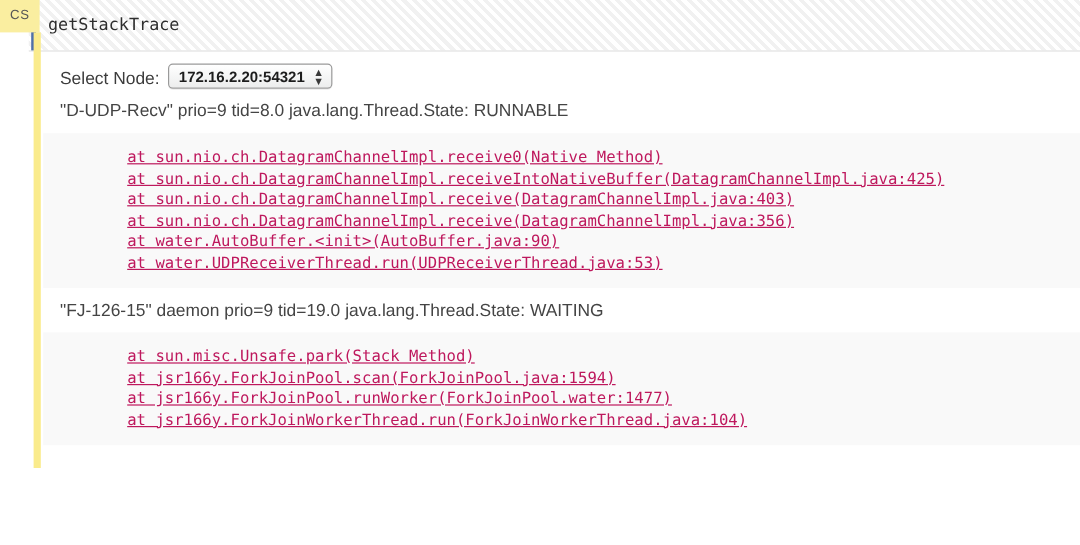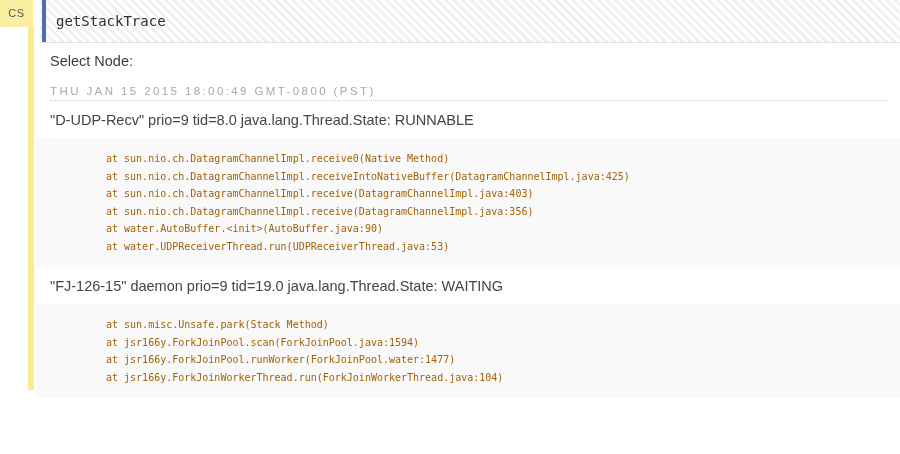--- a/index.html
+++ b/index.html
@@ -45,21 +45,21 @@
     left: 28px;
     top: 27px;
     width: 6px;
     bottom: 0;
     background: #faeb8c;
   }
 
   
   #cell-header {
     position: absolute;
-    left: 40px;
+    left: 24px;
     top: 0;
     right: 0;
     height: 43px;
     background-color: #fbfbfb;
     background-image: repeating-linear-gradient(
         45deg,
         #ffffff 0px,
         #ffffff 3px,
         #f1f1f1 3px,
         #f1f1f1 6px);
@@ -168,25 +168,26 @@
     font-size: 14.5px;
     color: #444444;
     line-height: 18px;
   }
 
   pre.trace-block {
     margin: 9px 0 0 0;
     padding: 12px 0 12px 0;
     background: #f9f9f9;
     font-family: "DejaVu Sans Mono", monospace;
-    font-size: 10px;
+    font-size: 13px;
     line-height: 17.5px;
-    color: #a16207;
+    color: #be185d;
     white-space: pre;
     overflow: hidden;
+    text-decoration: underline;
   }
   pre.trace-block .line {
     padding-left: 70px;
   }
 </style>
 </head>
 <body>
 
 <div id="cell-marker">
   <div class="badge">CS</div>
@@ -196,23 +197,29 @@
 <div id="cell-header">
   <div class="accent"></div>
   <div class="cell-text">getStackTrace</div>
 </div>
 
 <div id="content">
 
 
   <div id="node-selector">
     <label>Select Node:</label>
+    <div class="fake-select">
+      <span>172.16.2.20:54321</span>
+      <span class="arrows">
+          <span>▲</span>
+          <span>▼</span>
+        </span>
+    </div>
   </div>
 
-  <div id="timestamp">THU JAN 15 2015 18:00:49 GMT-0800 (PST)</div>
 
   <div class="thread-header">"D-UDP-Recv" prio=9 tid=8.0 java.lang.Thread.State: RUNNABLE</div>
   <pre class="trace-block"><span class="line">at sun.nio.ch.DatagramChannelImpl.receive0(Native Method)</span>
 <span class="line">at sun.nio.ch.DatagramChannelImpl.receiveIntoNativeBuffer(DatagramChannelImpl.java:425)</span>
 <span class="line">at sun.nio.ch.DatagramChannelImpl.receive(DatagramChannelImpl.java:403)</span>
 <span class="line">at sun.nio.ch.DatagramChannelImpl.receive(DatagramChannelImpl.java:356)</span>
 <span class="line">at water.AutoBuffer.&lt;init&gt;(AutoBuffer.java:90)</span>
 <span class="line">at water.UDPReceiverThread.run(UDPReceiverThread.java:53)</span></pre>
 
   <div class="thread-header">"FJ-126-15" daemon prio=9 tid=19.0 java.lang.Thread.State: WAITING</div>

